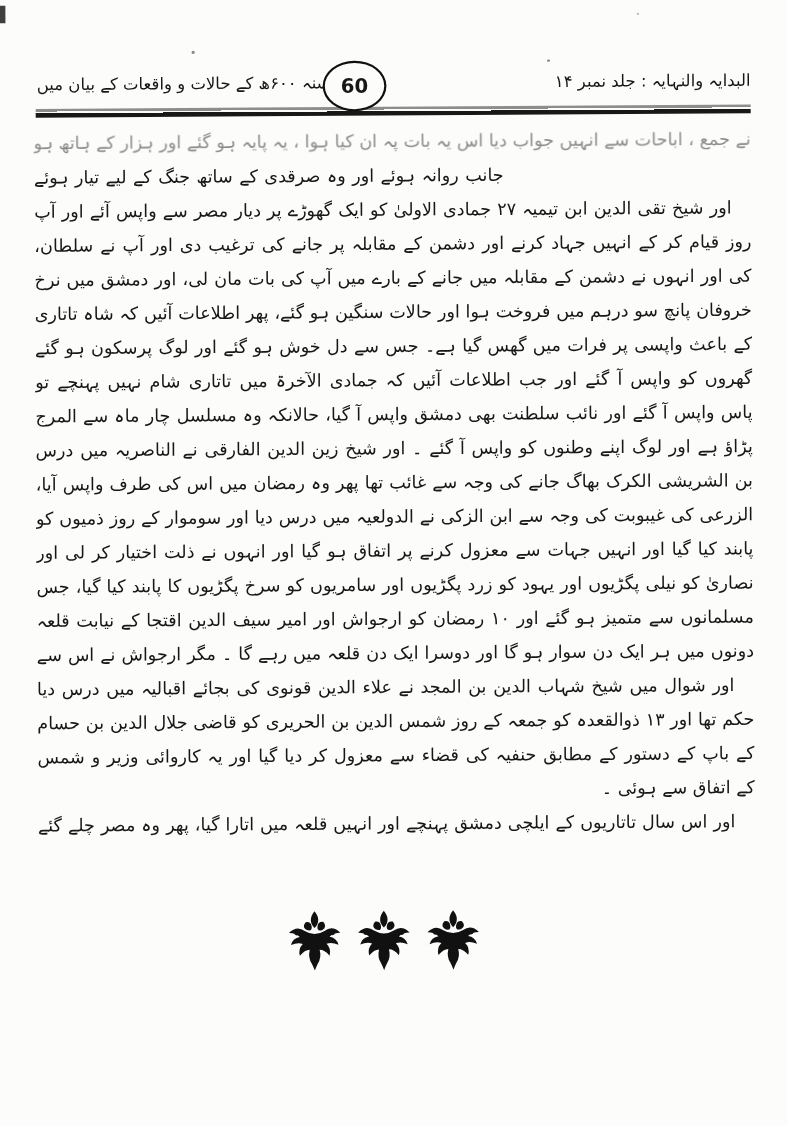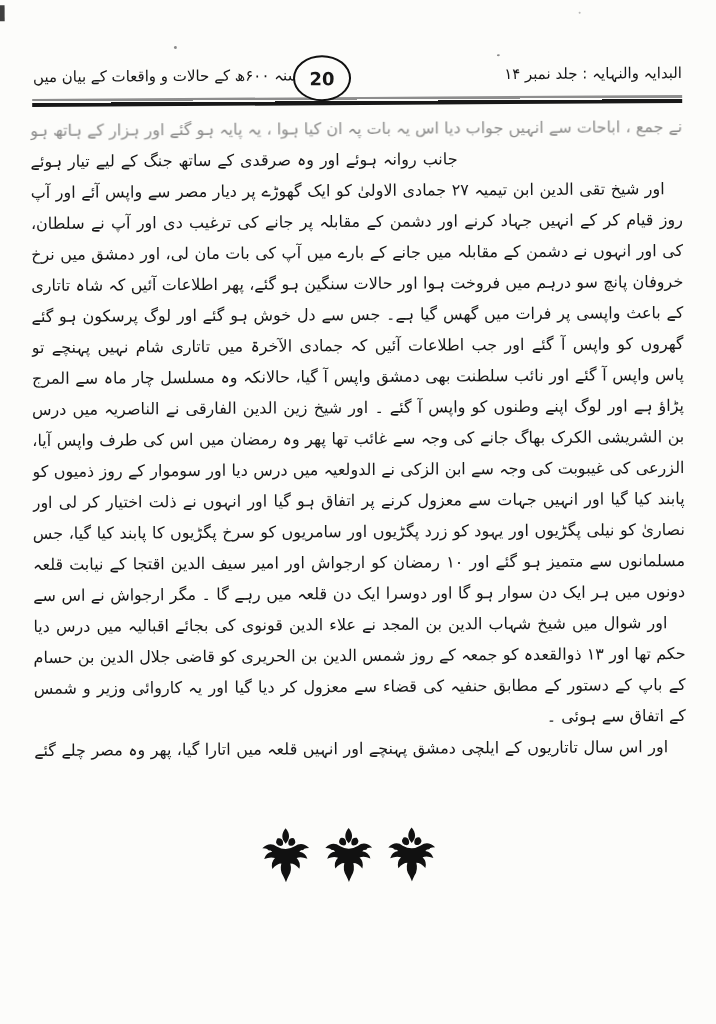--- a/index.html
+++ b/index.html
@@ -63,21 +63,21 @@
     <div class="corner-mark"></div>
     <div class="speck s1"></div>
     <div class="speck s2"></div>
     <div class="speck s3"></div>
 
     <header>
       <div class="hdr-right">البدایہ والنہایہ :  جلد نمبر ۱۴</div>
       <div class="hdr-left">سنہ ۶۰۰ھ کے حالات و واقعات کے بیان میں</div>
       <div class="rule"></div>
       <div class="oval">
-        <span>20</span>
+        <span>60</span>
       </div>
     </header>
 
     <main class="bodytxt">
       <div class="ln faded">نے جمع ، اباحات سے انہیں جواب دیا اس یہ بات پہ ان کیا ہوا ، یہ پایہ ہو گئے اور ہزار کے ہاتھ ہو کر ، زمانہ دمشق سے المرج کی</div>
       <div class="ln center2">جانب روانہ ہوئے اور وہ صرقدی کے ساتھ جنگ کے لیے تیار ہوئے ۔</div>
       <div class="ln pindent">اور شیخ تقی الدین ابن تیمیہ ۲۷ جمادی الاولیٰ کو ایک گھوڑے پر دیار مصر سے واپس آئے اور آپ نے قلعہ مصر میں آٹھ</div>
       <div class="ln">روز قیام کر کے انہیں جہاد کرنے اور دشمن کے مقابلہ پر جانے کی ترغیب دی اور آپ نے سلطان، وزیر اور اعیان حکومت سے ملاقات</div>
       <div class="ln">کی اور انہوں نے دشمن کے مقابلہ میں جانے کے بارے میں آپ کی بات مان لی، اور دمشق میں نرخ بہت گراں ہو گئے حتیٰ کہ</div>
       <div class="ln">خروفان پانچ سو درہم میں فروخت ہوا اور حالات سنگین ہو گئے، پھر اطلاعات آئیں کہ شاہ تاتاری فوج کی کمی اور اس کی قلت تعداد</div>

